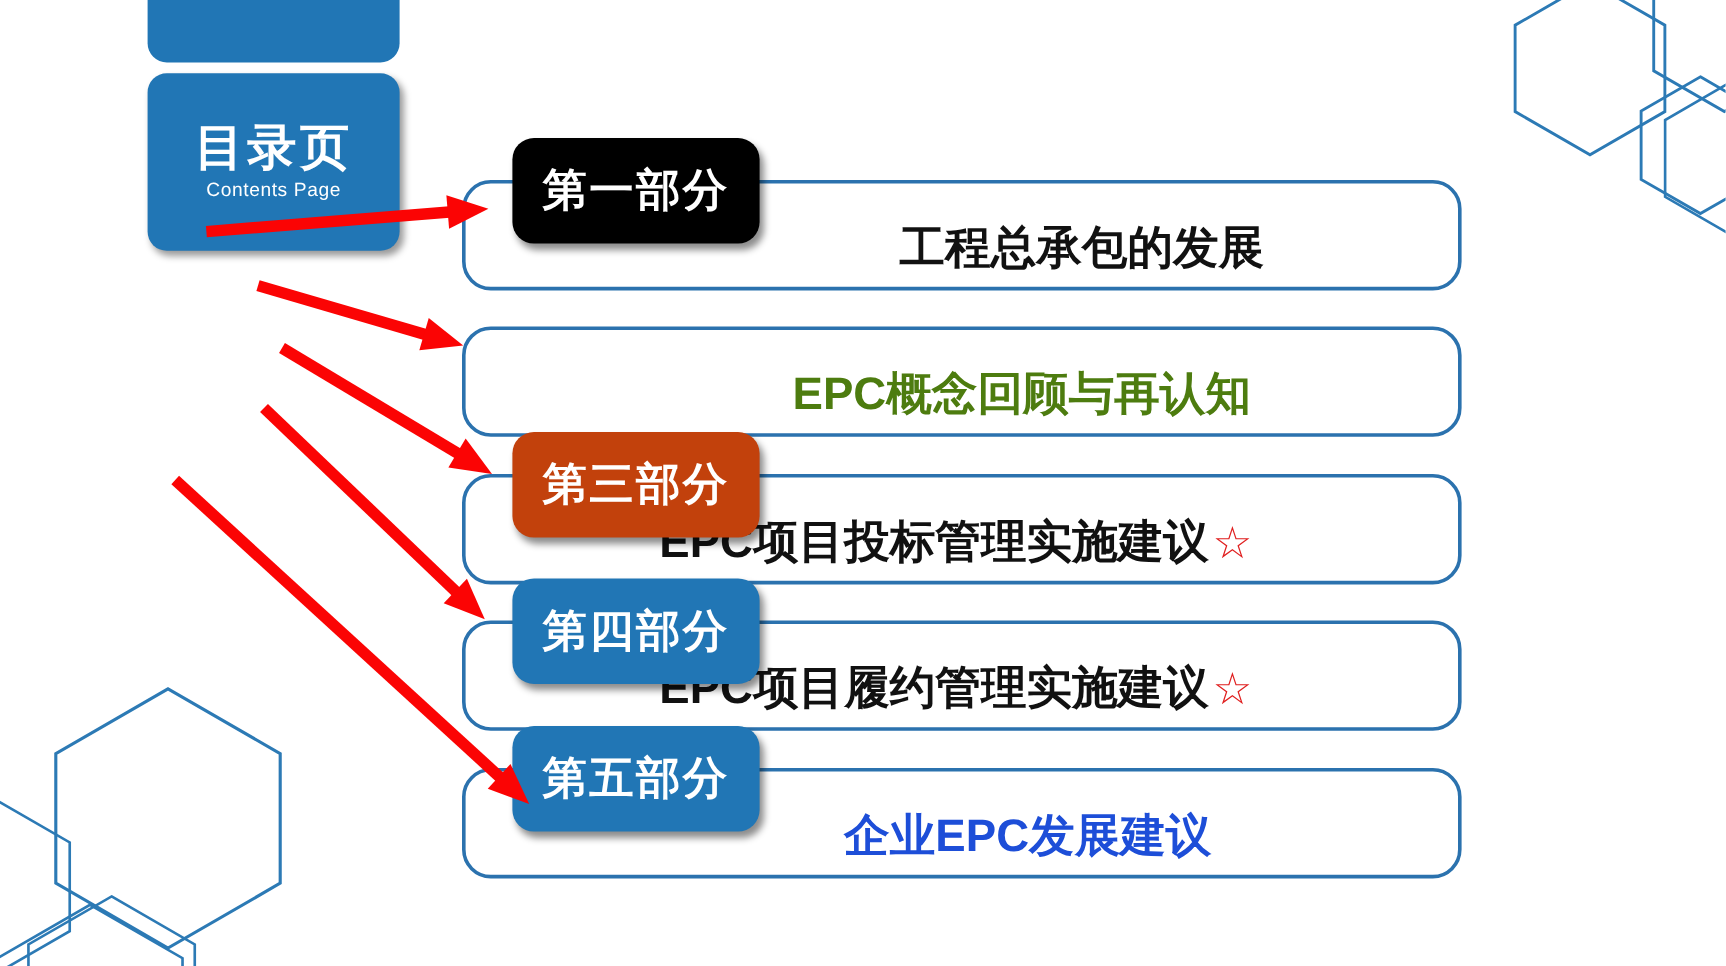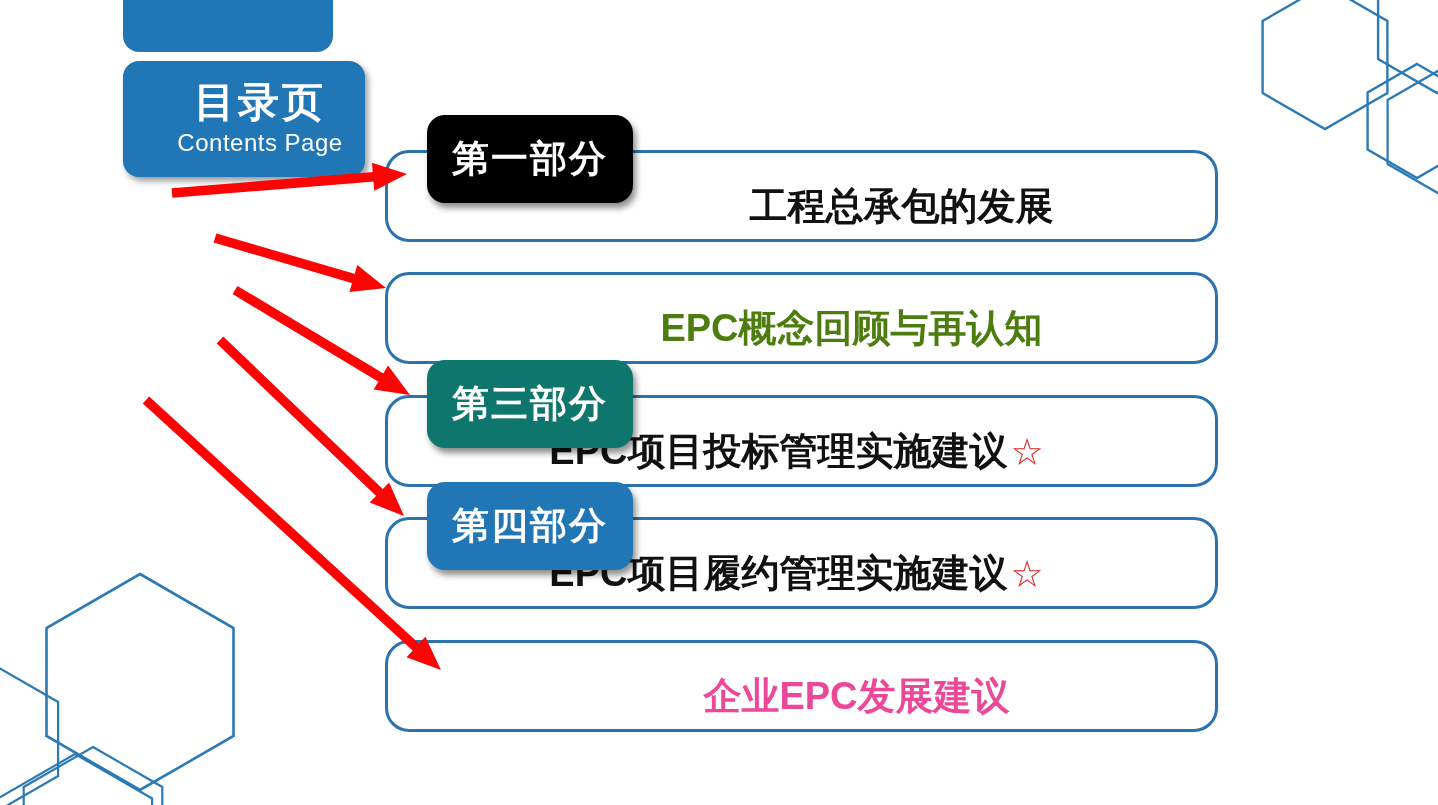--- a/index.html
+++ b/index.html
@@ -11,28 +11,27 @@
   
   #hex-layer{position:absolute;left:0;top:0;width:1438px;height:805px;z-index:1;}
   #arrow-layer{position:absolute;left:0;top:0;width:1438px;height:805px;z-index:6;pointer-events:none;}
 
   
   .hdr-strip{
     position:absolute;left:123px;top:-20px;width:210px;height:72px;
     border-radius:16px;z-index:3;
   }
   .hdr-badge{
-    position:absolute;left:123px;top:61px;width:210px;height:116px;
+    position:absolute;left:123px;top:61px;width:210px;height:148px;
     border-radius:16px;z-index:3;
     display:flex;flex-direction:column;align-items:center;justify-content:center;
     box-shadow:3px 4px 6px rgba(0,0,0,.40);
-    padding-left:32px;
   }
   .hdr-title{color:#fff;font-size:41px;font-weight:bold;letter-spacing:3px;line-height:1.05;}
-  .hdr-sub{color:#fff;font-size:24px;margin-top:4px;letter-spacing:0.5px;}
+  .hdr-sub{color:#fff;font-size:16px;margin-top:4px;letter-spacing:0.5px;}
 
   
   .row{position:absolute;left:385px;width:833px;height:92px;z-index:2;}
   .row-rect{
     position:absolute;left:0;top:0;right:0;bottom:0;
     background:#ffffff;border:3px solid #2B72AE;border-radius:24px;
     box-sizing:border-box;
   }
   .row-badge{
     position:absolute;left:42px;top:-35px;width:206px;height:88px;
@@ -98,31 +97,32 @@
 
     </div>
   </div>
 
   <div class="row" style="top: 395px;">
     <div class="row-rect"></div>
     <div class="row-title" style="transform: translateX(-5px); color: rgb(17, 17, 17);">
       <span>EPC项目投标管理实施建议</span>
       <span class="star" style="color: rgb(224, 32, 32);">☆</span>
     </div>
-    <div class="row-badge" style="background: #0f766e;">第三部分</div>
+    <div class="row-badge" style="background: #c2410c;">第三部分</div>
   </div>
 
   <div class="row" style="top: 517px;">
     <div class="row-rect"></div>
     <div class="row-title" style="transform: translateX(-5px); color: rgb(17, 17, 17);">
       <span>EPC项目履约管理实施建议</span>
       <span class="star" style="color: rgb(224, 32, 32);">☆</span>
     </div>
     <div class="row-badge" style="background: rgb(33, 118, 181);">第四部分</div>
   </div>
 
   <div class="row" style="top: 640px;">
     <div class="row-rect"></div>
-    <div class="row-title" style="transform: translateX(55px); color: #ec4899;">
+    <div class="row-title" style="transform: translateX(55px); color: #1d4ed8;">
       <span>企业EPC发展建议</span>
 
     </div>
+    <div class="row-badge" style="background: rgb(33, 118, 181);">第五部分</div>
   </div>
 
 </body></html>

